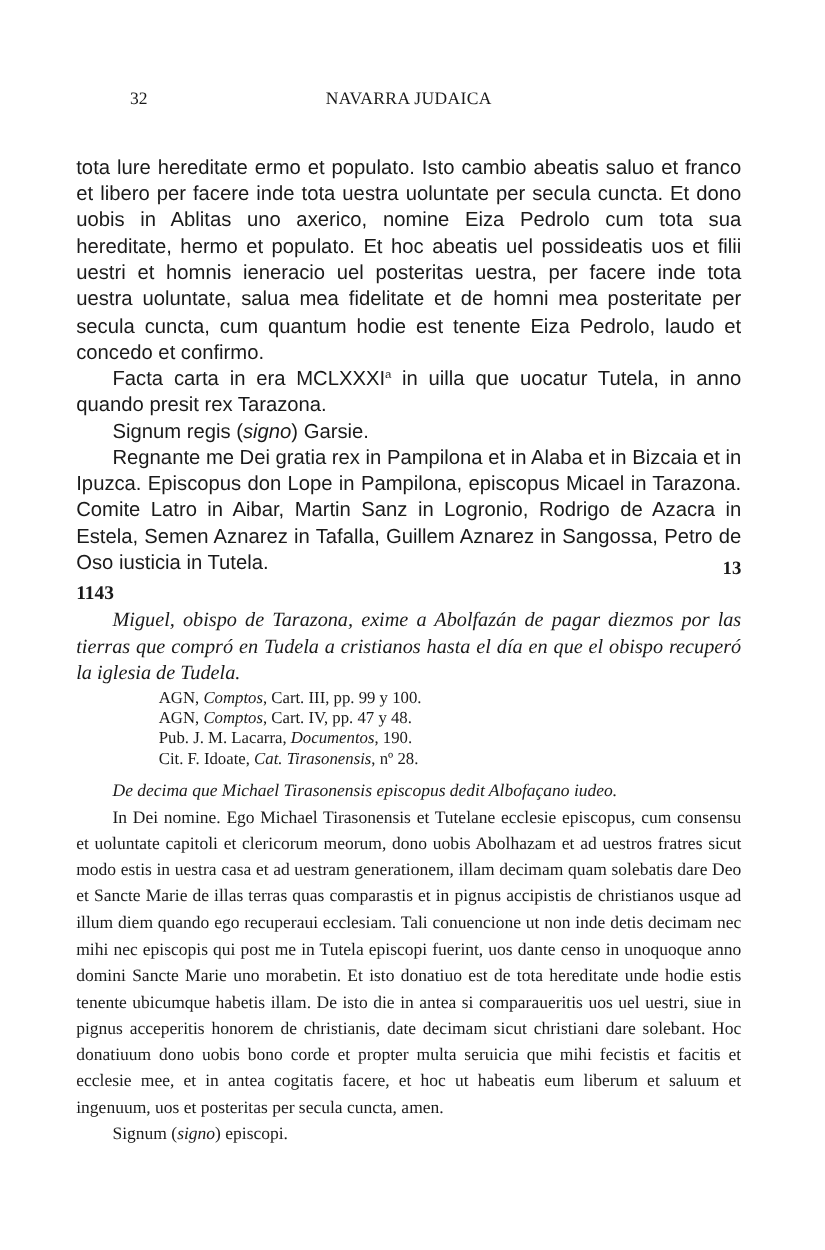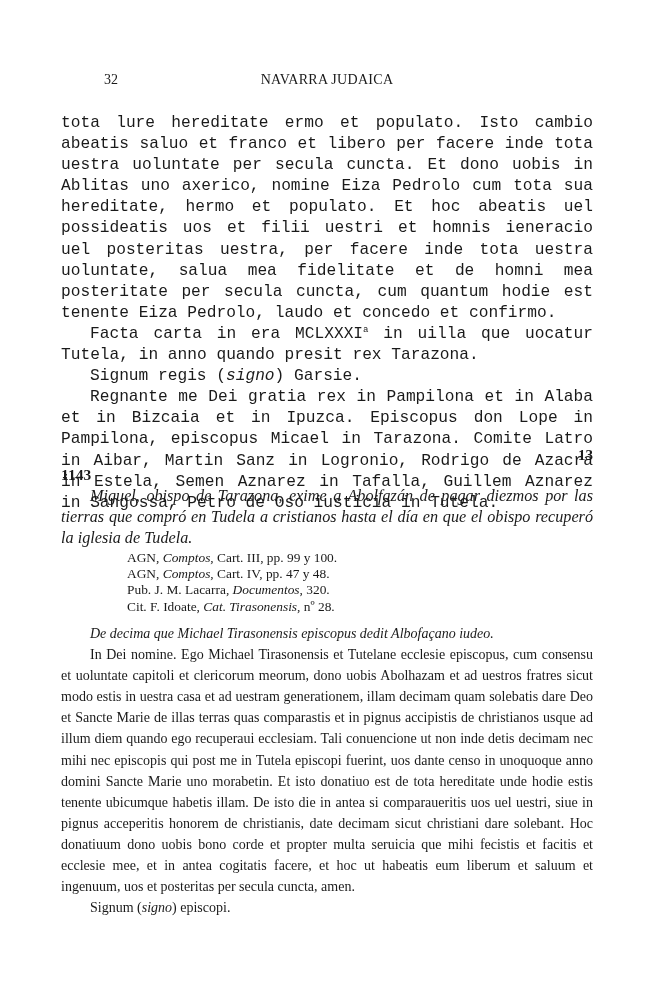--- a/index.html
+++ b/index.html
@@ -7,22 +7,22 @@
       width: 660px; height: 1000px; position: relative; overflow: hidden;
       font-family: "DejaVu Serif", "Liberation Serif", serif;
       color: #1a1a1a;
     }
     .header {
       position: absolute; left: 61px; top: 72px; width: 532px; height: 20px;
       font-family: "Liberation Serif", serif; font-size: 14px;
     }
     .header .folio { position: absolute; left: 0; top: 0; margin-left: 43px; }
     .header .runhead { position: absolute; left: 0; right: 0; text-align: center; letter-spacing: 0.3px; }
-    .body1 { position: absolute; left: 61px; top: 113px; width: 532px;
-      font-family: Liberation Mono, monospace; font-size: 16.2px; line-height: 21.1px; }
+    .body1 { position: absolute; left: 61px; top: 124px; width: 532px;
+      font-family: Liberation Sans, sans-serif; font-size: 16.2px; line-height: 21.1px; }
     p { margin: 0; text-align: justify; }
     p.indent { text-indent: 29px; }
     .docnum { position: absolute; left: 61px; top: 447px; width: 532px; text-align: right;
       font-family: "Liberation Serif", serif; font-size: 15px; font-weight: bold; }
     .year { position: absolute; left: 61px; top: 466px; font-family: "Liberation Serif", serif;
       font-size: 15.5px; font-weight: bold; }
     .summary { position: absolute; left: 61px; top: 486px; width: 532px;
       font-family: "Liberation Serif", serif; font-size: 16.2px; line-height: 21.1px; font-style: italic; }
     .sources { position: absolute; left: 93px; top: 550px; width: 500px;
       font-family: "Liberation Serif", serif; font-size: 13.4px; line-height: 16.2px; margin-left: 34px; }
@@ -50,21 +50,21 @@
 
 <div class="docnum">13</div>
 <div class="year">1143</div>
 <div class="summary">
   <p class="indent">Miguel, obispo de Tarazona, exime a Abolfazán de pagar diezmos por las tierras que compró en Tudela a cristianos hasta el día en que el obispo recuperó la iglesia de Tudela.</p>
 </div>
 
 <div class="sources">
   <div><span>AGN, </span><i>Comptos</i><span>, Cart. III, pp. 99 y 100.</span></div>
   <div><span>AGN, </span><i>Comptos</i><span>, Cart. IV, pp. 47 y 48.</span></div>
-  <div><span>Pub. J. M. Lacarra, </span><i>Documentos</i><span>, 320.</span></div>
+  <div><span>Pub. J. M. Lacarra, </span><i>Documentos</i><span>, 190.</span></div>
   <div><span>Cit. F. Idoate, </span><i>Cat. Tirasonensis</i><span>, nº 28.</span></div>
 </div>
 
 <div class="body2">
   <p class="title">De decima que Michael Tirasonensis episcopus dedit Albofaçano iudeo.</p>
   <p class="indent">In Dei nomine. Ego Michael Tirasonensis et Tutelane ecclesie episcopus, cum consensu et uoluntate capitoli et clericorum meorum, dono uobis Abolhazam et ad uestros fratres sicut modo estis in uestra casa et ad uestram generationem, illam decimam quam solebatis dare Deo et Sancte Marie de illas terras quas comparastis et in pignus accipistis de christianos usque ad illum diem quando ego recuperaui ecclesiam. Tali conuencione ut non inde detis decimam nec mihi nec episcopis qui post me in Tutela episcopi fuerint, uos dante censo in unoquoque anno domini Sancte Marie uno morabetin. Et isto donatiuo est de tota hereditate unde hodie estis tenente ubicumque habetis illam. De isto die in antea si comparaueritis uos uel uestri, siue in pignus acceperitis honorem de christianis, date decimam sicut christiani dare solebant. Hoc donatiuum dono uobis bono corde et propter multa seruicia que mihi fecistis et facitis et ecclesie mee, et in antea cogitatis facere, et hoc ut habeatis eum liberum et saluum et ingenuum, uos et posteritas per secula cuncta, amen.</p>
   <p class="indent"><span>Signum (</span><i>signo</i><span>) episcopi.</span></p>
 </div>
 
 </body></html>

